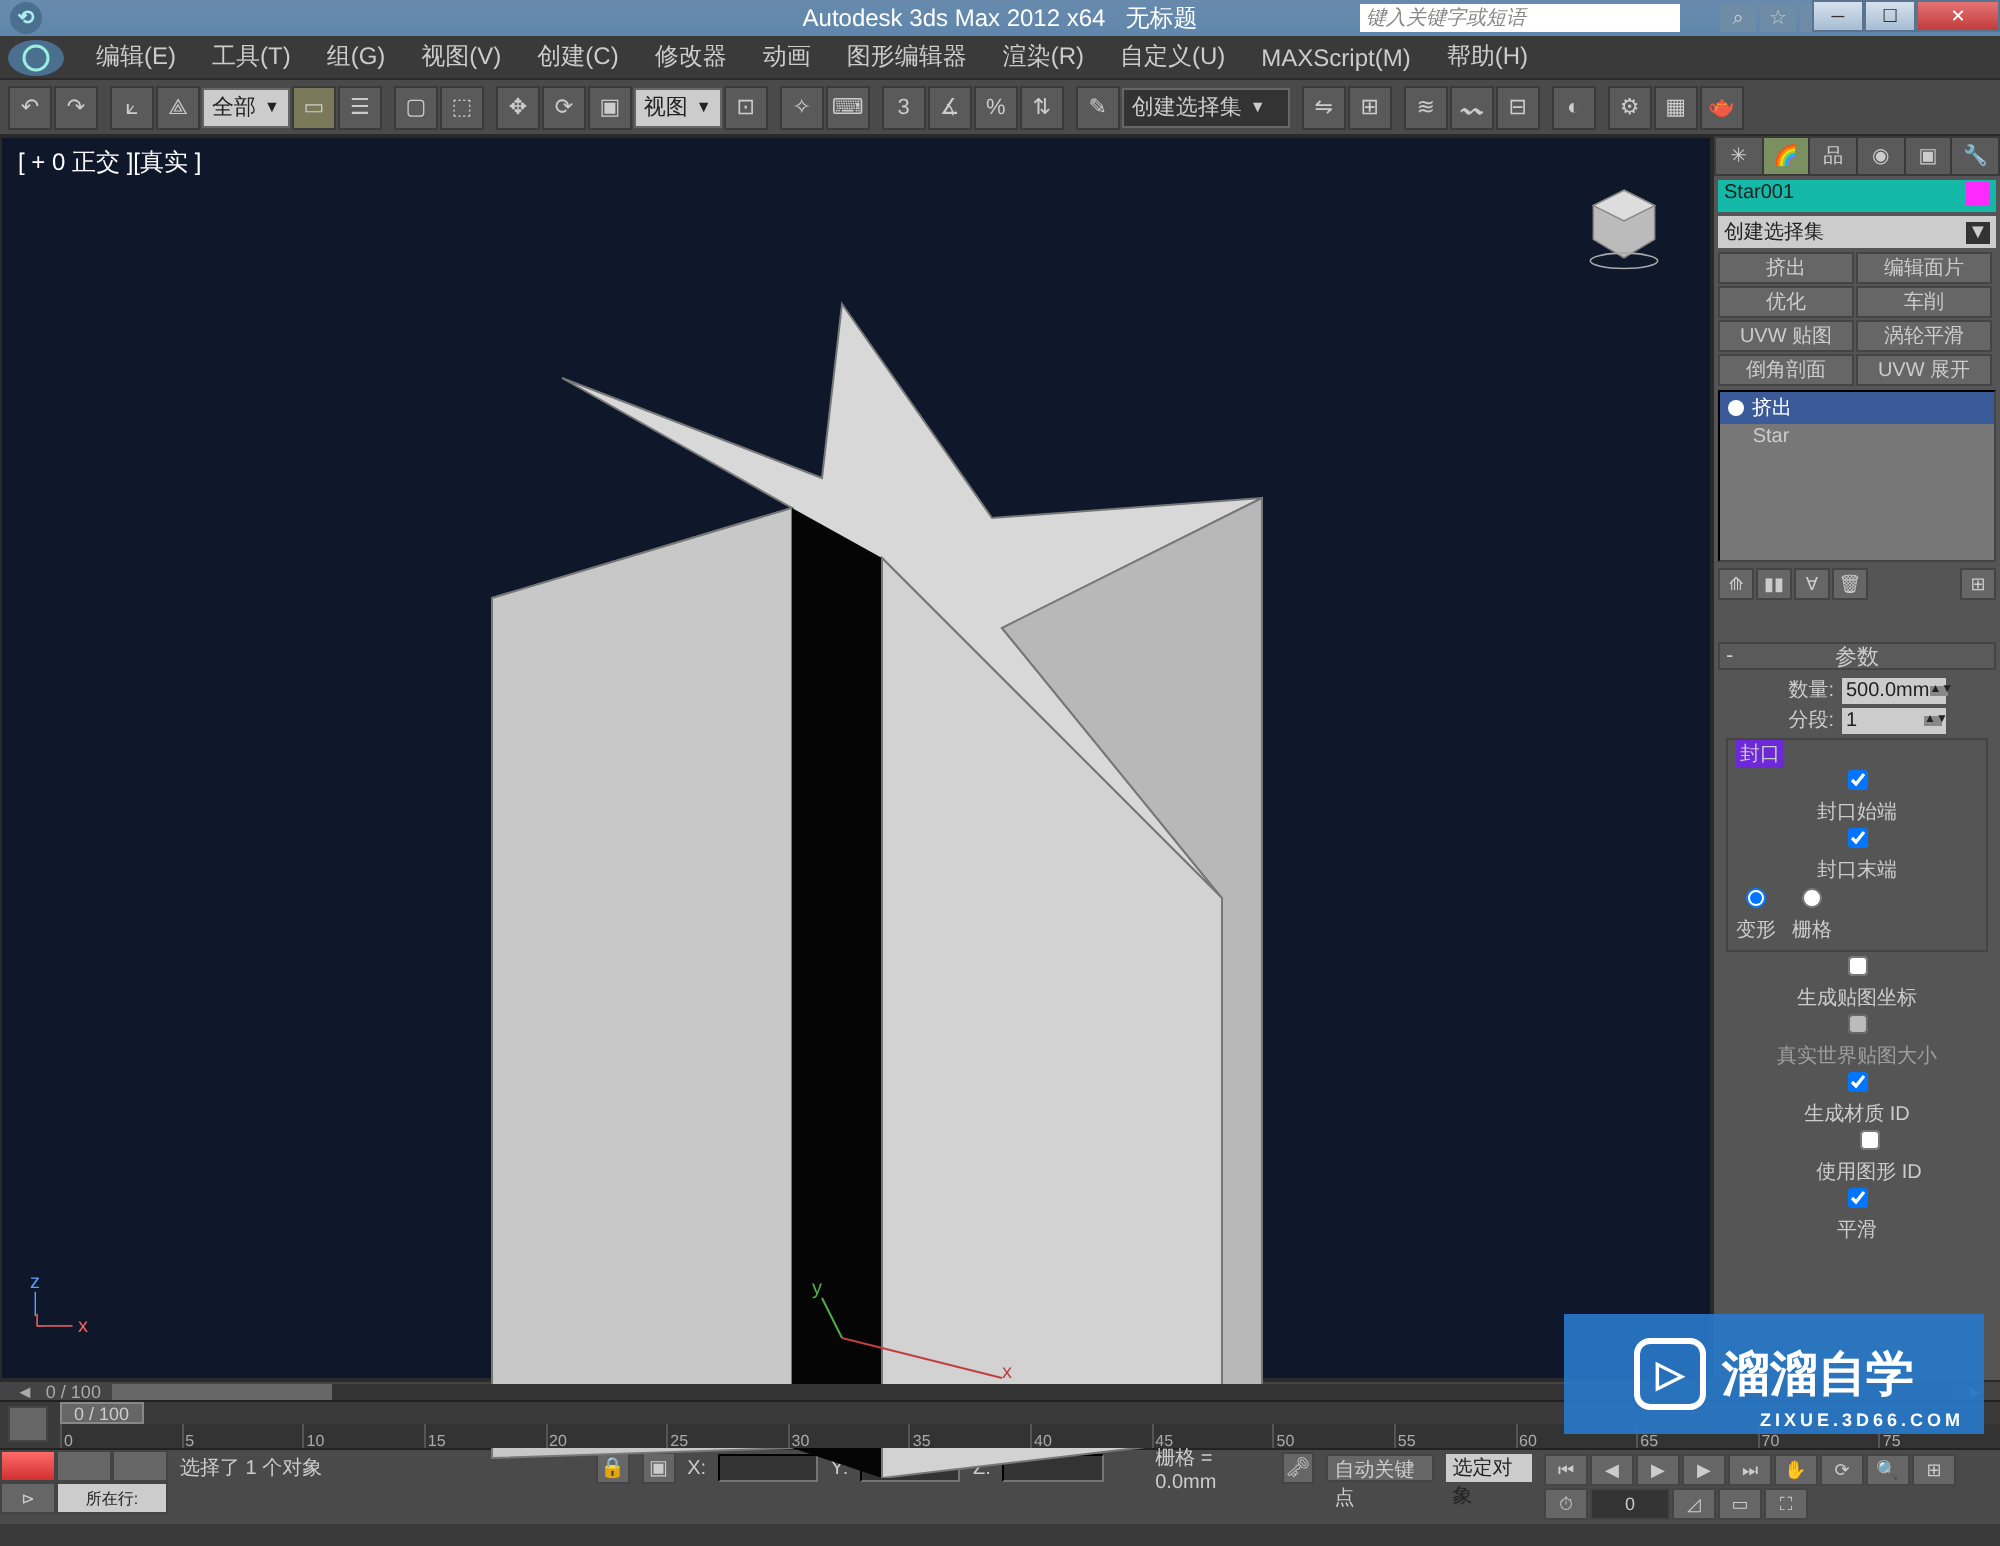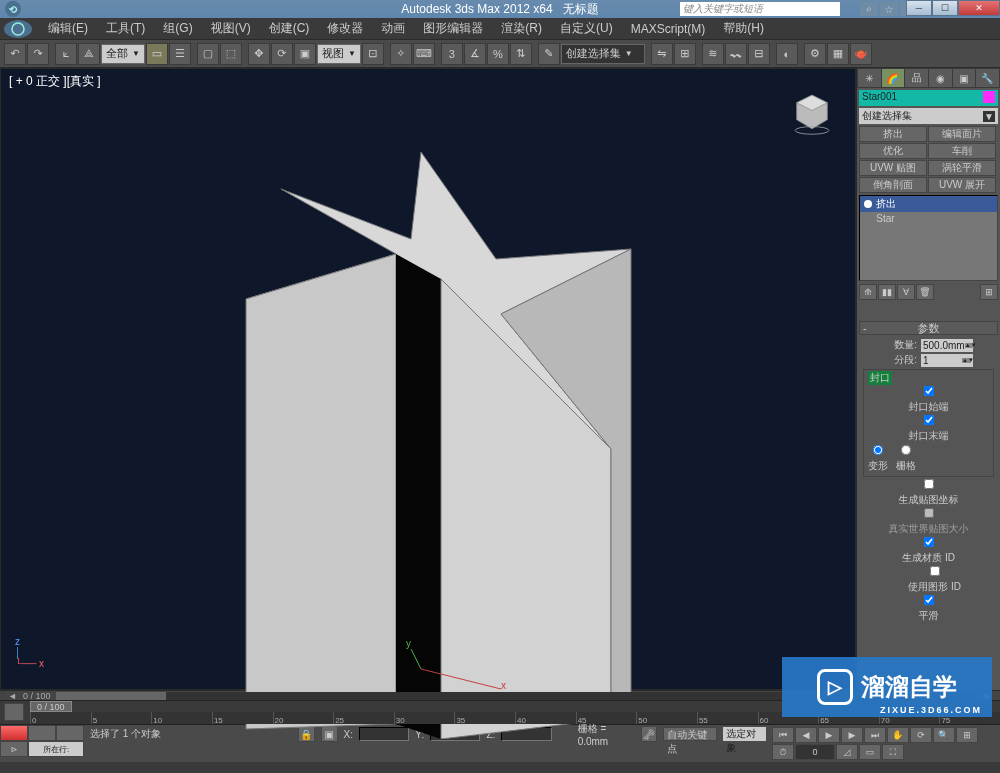--- a/index.html
+++ b/index.html
@@ -61,21 +61,21 @@
 
 .rollout { margin: 0 2px 2px; }
 .rollout-header { background: #5a5a5a; border: 1px solid #444; height: 14px; display: flex; align-items: center; justify-content: center; font-size: 11px; position: relative; }
 .rollout-header .toggle { position: absolute; left: 3px; }
 .rollout-body { background: #555; padding: 2px 4px; font-size: 10px; }
 .param-row { display: flex; align-items: flex-end; margin: 1px 0; gap: 4px; }
 .param-row .lbl { width: 54px; text-align: right; }
 .spinner { background: #ccc; color: #222; width: 52px; height: 13px; font-size: 10px; padding: 0 2px; display: flex; align-items: center; }
 .spinner .arrows { margin-left: auto; display: flex; flex-direction: column; line-height: 5px; font-size: 6px; background: #888; width: 9px; }
 .group { border: 1px solid #444; padding: 2px 4px; margin: 2px 0; }
-.group-title { font-size: 10px; margin-top: -8px; background: #15803d; display: inline-block; padding: 0 2px; }
+.group-title { font-size: 10px; margin-top: -8px; background: #6d28d9; display: inline-block; padding: 0 2px; }
 .check, .radio { display: flex; align-items: center; gap: 4px; margin: 1px 0; flex-direction: column; }
 .check input, .radio input { width: 10px; height: 10px; }
 
 
 .vp-scroll { height: 10px; background: #444; display: flex; align-items: center; border-top: 1px solid #2a2a2a; padding: 0 8px; font-size: 9px; color: #aaa; }
 .vp-scroll .track { flex: 1; height: 8px; background: #333; margin: 0 6px; position: relative; }
 .vp-scroll .thumb { position: absolute; left: 0; width: 110px; height: 8px; background: #666; }
 .vp-scroll .arrow-r { margin-left: auto; }
 
 

